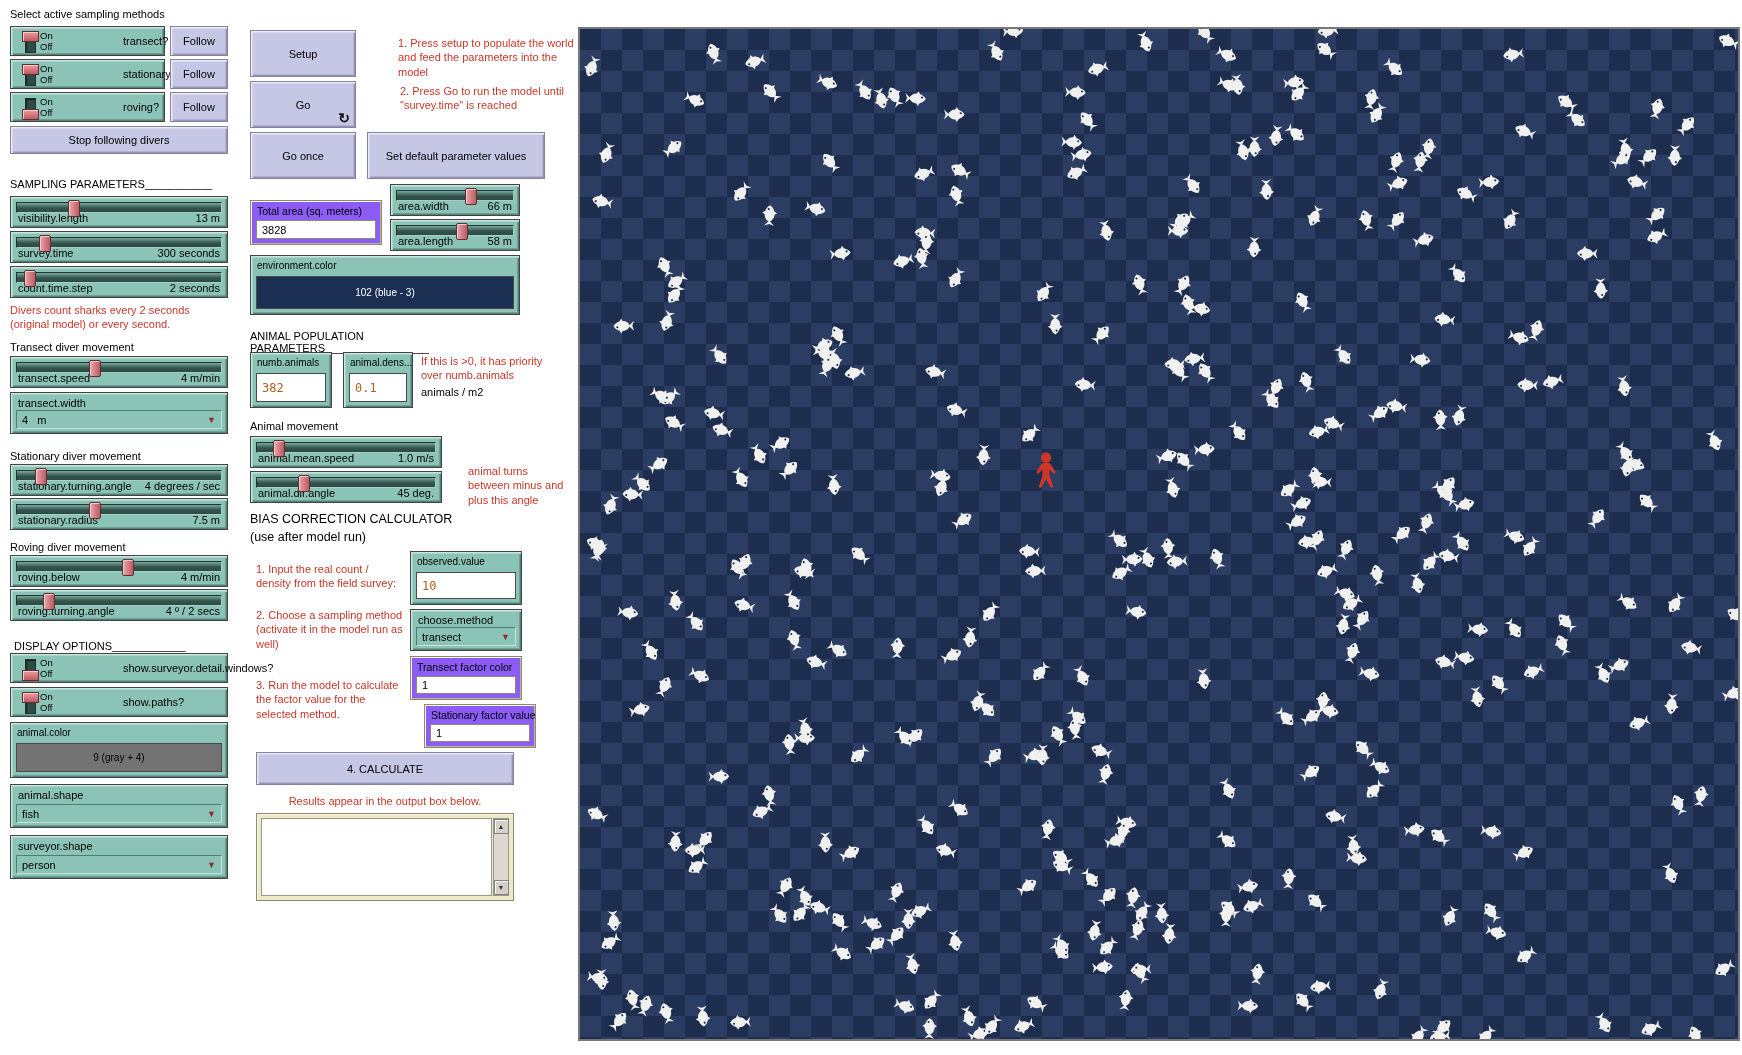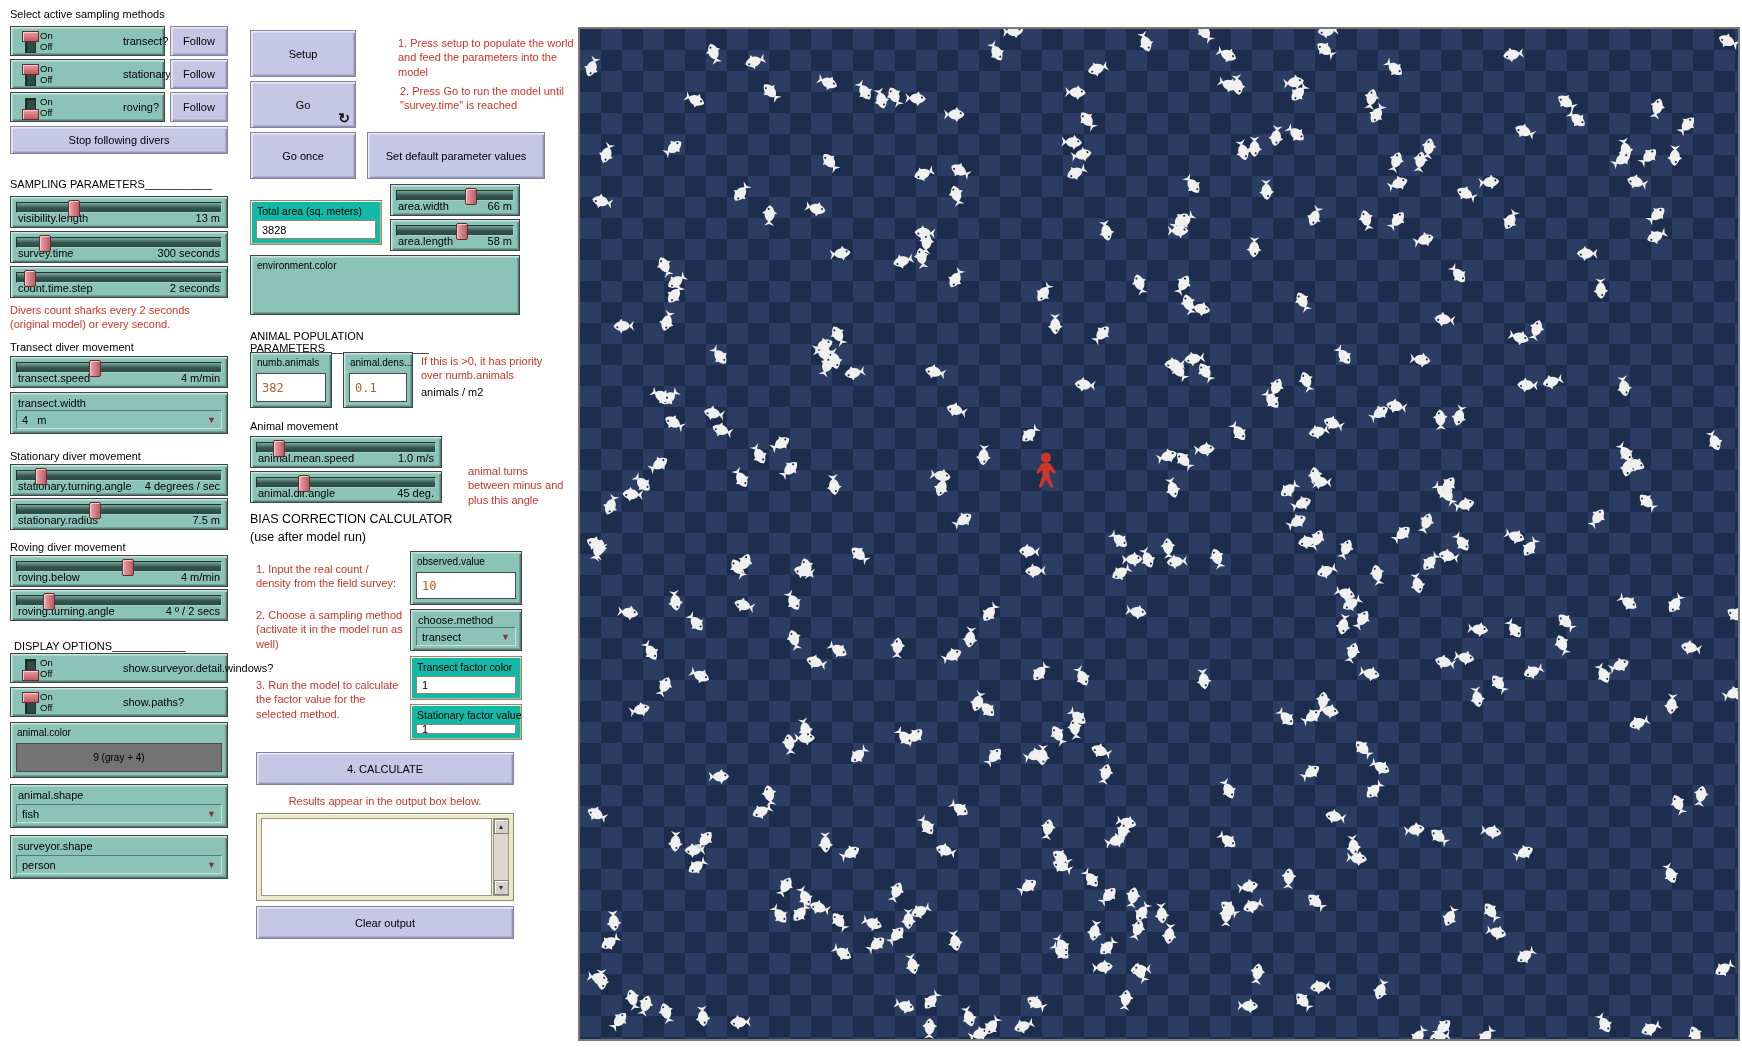--- a/index.html
+++ b/index.html
@@ -62,21 +62,21 @@
   
   .in-lbl{position:absolute;left:6px;top:4px;font-size:10px;font-weight:normal;}
   .in-box{position:absolute;left:5px;right:5px;top:20px;bottom:5px;background:#fff;
           border:1px solid #4a4a4a;display:flex;align-items:center;padding:0 5px;
           font-family:"DejaVu Sans Mono",monospace;font-size:12px;color:#b35c1e;
           box-sizing:border-box;}
   .in-box.center{justify-content:center;font-family:"Liberation Sans",sans-serif;
                  font-size:10px;}
 
   
-  .monitor{position:absolute;background:#14b8a6;border:1px solid #8a8a72;box-sizing:border-box;
+  .monitor{position:absolute;background:#8b5cf6;border:1px solid #8a8a72;box-sizing:border-box;
            box-shadow:inset 1px 1px 0 #faf8e4, inset -1px -1px 0 #bdb996;padding-left:17px;}
   .mon-lbl{position:absolute;left:6px;top:4px;font-size:10.5px;white-space:nowrap;}
   .mon-box{position:absolute;left:5px;right:5px;top:19px;bottom:5px;background:#fff;
            border:1px solid #8a8a72;font-size:11px;display:flex;align-items:center;
            padding:0 5px;box-sizing:border-box;}
 
   
   .outputw{position:absolute;background:#ece9c8;border:1px solid #8a8a72;box-sizing:border-box;
            box-shadow:inset 1px 1px 0 #faf8e4;}
   .out-white{position:absolute;left:4px;top:4px;right:21px;bottom:4px;background:#fff;border:1px solid #9a9a84;}
@@ -307,20 +307,23 @@
     <div class="sl-track"></div>
     <div class="sl-thumb" style="left: calc(58% - 8.92px);"></div>
     <div class="sl-row">
         <span>area.length</span>
         <span>58 m</span>
       </div>
   </div>
 
   <div class="abs teal" style="left:250px;top:255px;width:270px;height:60px">
     <div class="in-lbl">environment.color</div>
+    <div class="in-box center" style="background-color: rgb(27, 47, 82); color: rgb(255, 255, 255);">
+      <span>102 (blue - 3)</span>
+    </div>
   </div>
 
   <div class="abs h11" style="left:250px;top:330px;width:280px">ANIMAL POPULATION PARAMETERS_________________</div>
 
   <div class="abs teal" style="left:250px;top:352px;width:82px;height:56px">
     <div class="in-lbl">numb.animals</div>
     <div class="in-box">
         <span>382</span>
       </div>
   </div>
@@ -374,44 +377,41 @@
 
   <div class="monitor" style="left:410px;top:656px;width:112px;height:44px">
     <div class="mon-lbl">Transect factor color</div>
     <div class="mon-box">
         <span>1</span>
       </div>
   </div>
 
   <div class="abs red" style="left:256px;top:678px;width:150px">3. Run the model to calculate the factor value for the selected method.</div>
 
-  <div class="monitor" style="left:410px;top:704px;width:112px;height:36px">
+  <div class="monitor" style="left:424px;top:704px;width:112px;height:44px">
     <div class="mon-lbl">Stationary factor value</div>
     <div class="mon-box">
         <span>1</span>
       </div>
   </div>
 
   <div class="btn" style="left:256px;top:752px;width:258px;height:33px">
       <span>4. CALCULATE</span>
     </div>
 
   <div class="abs red" style="left:256px;top:794px;width:258px;text-align:center">Results appear in the output box below.</div>
 
   <div class="outputw" style="left:256px;top:813px;width:258px;height:88px">
     <div class="out-white"></div>
     <div class="out-scroll">
       <div class="out-arrow">▲</div>
       <div class="out-arrow">▼</div>
     </div>
   </div>
 
-  <div class="btn" style="left:256px;top:906px;width:258px;height:33px">
-      <span>Clear output</span>
-    </div>
 
   <div id="world-frame" style="background-color: rgb(29, 45, 78); background-image: repeating-conic-gradient(rgb(43, 61, 98) 0%, rgb(43, 61, 98) 25%, rgb(29, 45, 78) 25%, rgb(29, 45, 78) 50%); background-size: 42px 42px;">
     <svg id="world-svg" width="1158" height="1010" viewBox="0 0 1158 1010">
       <defs>
         <g id="fish-shape">
           <path d="M 9,0 C 7.2,-3.4 3.4,-5 0,-5 C -3.6,-5 -6.4,-3 -7.6,0 C -6.4,3 -3.6,5 0,5 C 3.4,5 7.2,3.4 9,0 Z"></path>
           <path d="M -6.2,0 L -11.5,-5 L -9.8,0 L -11.5,5 Z"></path>
           <path d="M -0.5,-4.2 L 1.2,-7.4 L 3.2,-4.4 Z"></path>
           <path d="M -0.5,4.2 L 1.2,7.4 L 3.2,4.4 Z"></path>
           <circle cx="5.2" cy="-1.2" r="1.05" fill="#1d2d4e"></circle>

